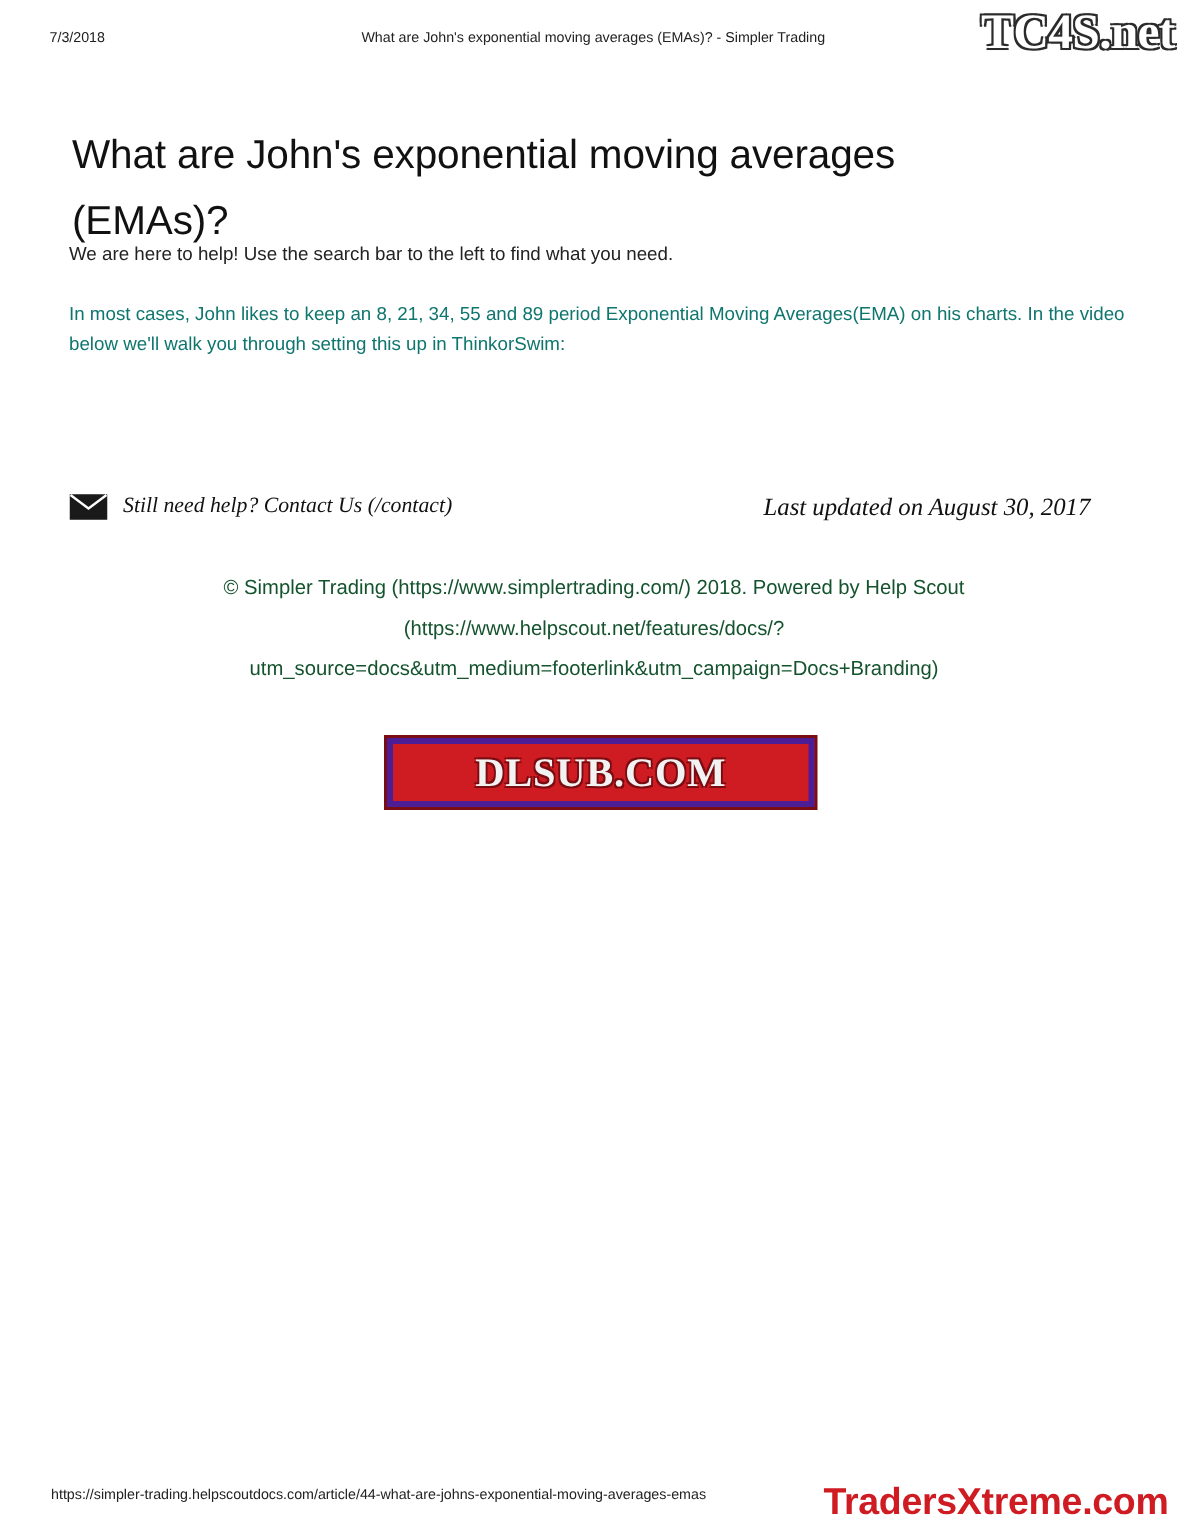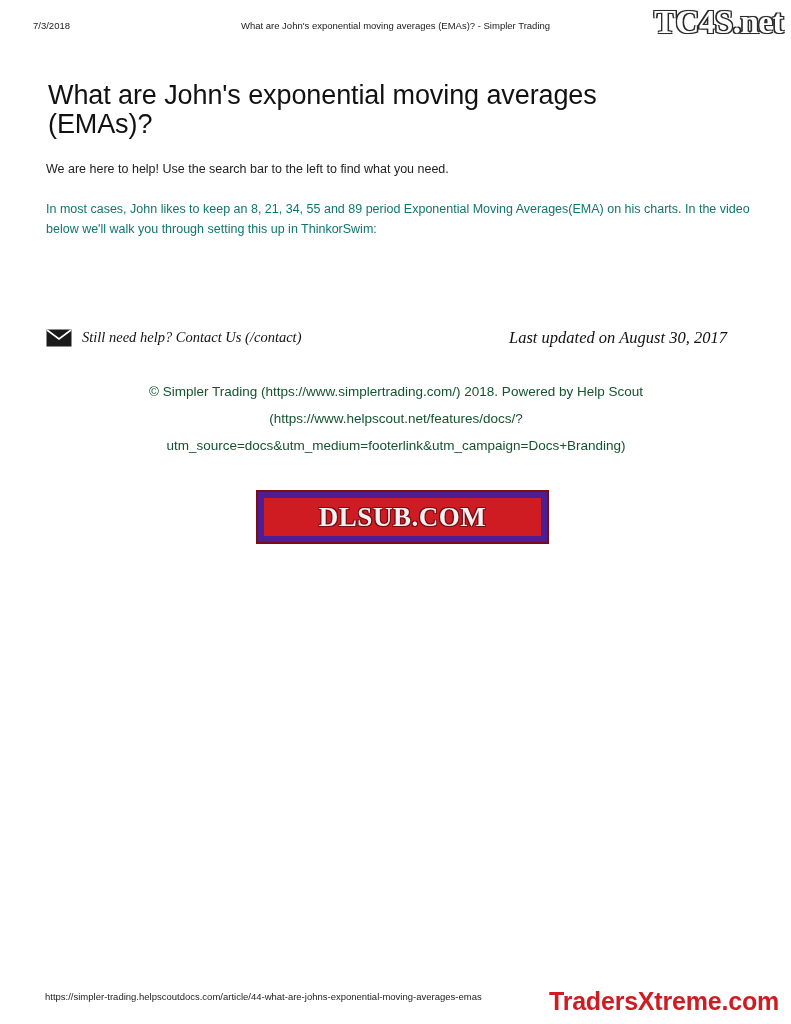--- a/index.html
+++ b/index.html
@@ -48,21 +48,21 @@
     white-space: nowrap;
   }
 
   
   .article-title {
     position: absolute;
     left: 48px;
     top: 63px;
     width: 660px;
     font-size: 27px;
-    line-height: 29px;
+    line-height: 44px;
     font-weight: normal;
     color: #111;
     letter-spacing: -0.1px;
   }
 
   .intro {
     position: absolute;
     left: 46px;
     top: 148px;
     width: 700px;
@@ -147,21 +147,21 @@
        1.4px  1.4px 0 #2b2b2b,
        0 0 2px #555;
   }
   .wm-dlsub {
     position: absolute;
     left: 258px;
     top: 492px;
     width: 277px;
     height: 38px;
     background: #cf1b22;
-    border: 6px solid #4c1d95;
+    border: 4px solid #4c1d95;
     box-shadow: 0 0 0 2px #7a0d12;
     display: flex;
     align-items: center;
     justify-content: center;
   }
   .wm-dlsub span {
     font-family: "Liberation Serif", serif;
     font-weight: bold;
     font-size: 27px;
     color: #f2f2f2;
@@ -184,21 +184,21 @@
     text-shadow:
       -1.2px -1.2px 0 #ffffff,
        1.2px -1.2px 0 #ffffff,
       -1.2px  1.2px 0 #ffffff,
        1.2px  1.2px 0 #ffffff;
   }
 
   
   .print-footer {
     position: absolute;
-    left: 45px;
+    left: 34px;
     bottom: 22px;
     width: 700px;
     font-size: 9.5px;
     color: #222;
     white-space: nowrap;
     overflow: hidden;
   }
 </style>
 </head>
 <body>

